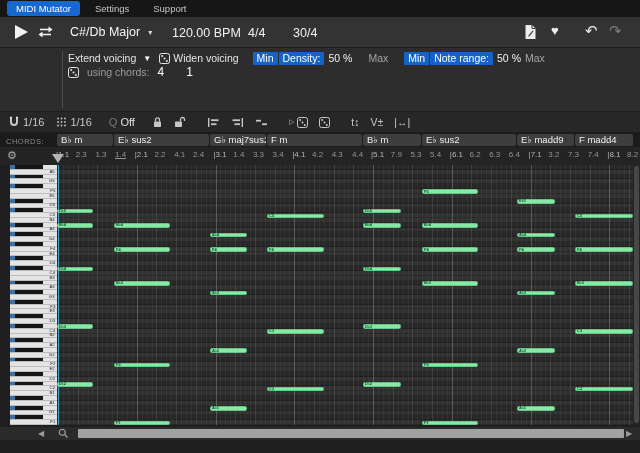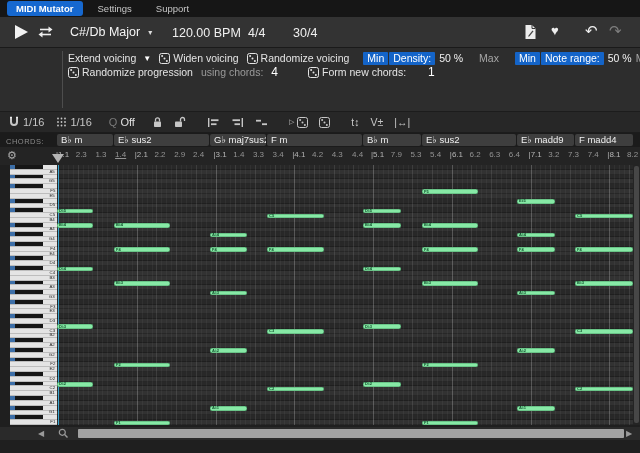--- a/index.html
+++ b/index.html
@@ -4,21 +4,21 @@
 <style>
   html,body{margin:0;padding:0;}
   body{width:640px;height:453px;background:#1f1f1f;font-family:"Liberation Sans",sans-serif;
        position:relative;overflow:hidden;color:#ddd;-webkit-font-smoothing:antialiased;}
   #app{position:absolute;inset:0;}
 
   
   .tabbar{position:absolute;left:0;top:0;width:640px;height:17px;background:#161616;
           display:flex;align-items:center;gap:6px;padding-left:7px;box-sizing:border-box;}
   .tab{font-size:9.5px;color:#c6c6c6;padding:2px 9px;border-radius:3px;white-space:nowrap;}
-  .tab.active{background:#1668cf;color:#fff;font-weight:bold;}
+  .tab.active{background:#1668cf;color:#fff;font-weight:normal;}
 
   
   .transport{position:absolute;top:17px;left:0;width:640px;height:31px;background:#333333;
              border-bottom:1px solid #1a1a1a;box-sizing:border-box;}
   .transport>*{position:absolute;}
   .play-tri{left:15px;top:8px;width:0;height:0;border-left:13px solid #f2f2f2;
             border-top:7.5px solid transparent;border-bottom:7.5px solid transparent;}
   .loopbtn{left:37px;top:8px;color:#f0f0f0;}
   .keysel{left:70px;top:8px;font-size:12.5px;color:#f5f5f5;display:flex;align-items:center;gap:8px;cursor:pointer;}
   .keysel .caret{font-size:8px;color:#ddd;}
@@ -152,29 +152,20 @@
       </span>
       <span class="optgroup">
         <svg class="tico" width="11" height="11" viewBox="0 0 11 11">
             <rect x="0.5" y="0.5" width="10" height="10" rx="2" fill="none" stroke="currentColor"></rect>
             <circle cx="3.1" cy="3.1" r="1" fill="currentColor"></circle>
             <circle cx="5.5" cy="5.5" r="1" fill="currentColor"></circle>
             <circle cx="7.9" cy="7.9" r="1" fill="currentColor"></circle>
           </svg>
         <span>Widen voicing</span>
       </span>
-      <span class="optgroup">
-        <svg class="tico" width="11" height="11" viewBox="0 0 11 11">
-            <rect x="0.5" y="0.5" width="10" height="10" rx="2" fill="none" stroke="currentColor"></rect>
-            <circle cx="3.1" cy="3.1" r="1" fill="currentColor"></circle>
-            <circle cx="5.5" cy="5.5" r="1" fill="currentColor"></circle>
-            <circle cx="7.9" cy="7.9" r="1" fill="currentColor"></circle>
-          </svg>
-        <span>Randomize voicing</span>
-      </span>
       <span class="optgroup" style="margin-left:6px;gap:0;">
         <span class="chip">Min</span>
         <span class="chip chipgap">Density:</span>
         <span class="val">50 %</span>
         <span class="maxlbl maxsp">Max</span>
       </span>
       <span class="optgroup" style="margin-left:8px;gap:0;">
         <span class="chip">Min</span>
         <span class="chip chipgap">Note range:</span>
         <span class="val">50 %</span>
@@ -184,33 +175,23 @@
     </div>
 
     <div class="opt-row r2">
       <span class="optgroup">
         <svg class="tico" width="11" height="11" viewBox="0 0 11 11">
             <rect x="0.5" y="0.5" width="10" height="10" rx="2" fill="none" stroke="currentColor"></rect>
             <circle cx="3.1" cy="3.1" r="1" fill="currentColor"></circle>
             <circle cx="5.5" cy="5.5" r="1" fill="currentColor"></circle>
             <circle cx="7.9" cy="7.9" r="1" fill="currentColor"></circle>
           </svg>
-        <span>Randomize progression</span>
       </span>
       <span class="dim">using chords:</span>
       <span class="bignum">4</span>
-      <span class="optgroup sp22">
-        <svg class="tico" width="11" height="11" viewBox="0 0 11 11">
-            <rect x="0.5" y="0.5" width="10" height="10" rx="2" fill="none" stroke="currentColor"></rect>
-            <circle cx="3.1" cy="3.1" r="1" fill="currentColor"></circle>
-            <circle cx="5.5" cy="5.5" r="1" fill="currentColor"></circle>
-            <circle cx="7.9" cy="7.9" r="1" fill="currentColor"></circle>
-          </svg>
-        <span>Form new chords:</span>
-      </span>
       <span class="bignum sp14">1</span>
     </div>
 
   </div>
 
   <div class="tools">
     <span class="tgroup">
       <svg class="tico" width="12" height="12" viewBox="0 0 12 12">
           <path d="M3 1.5 v4.5 a3 3 0 0 0 6 0 V1.5" fill="none" stroke="currentColor" stroke-width="2"></path>
           <path d="M2 1.5 h2 M8 1.5 h2" stroke="#e8e8e8" stroke-width="1.4"></path>
@@ -301,21 +282,21 @@
 
   <div class="ruler" id="ruler">
     <span class="gear">⚙</span>
     <div class="ph-tri"></div>
   <span class="tick bar" style="left: 56px;">|1.1</span>
       <span class="tick" style="left: 75.69px;">2.3</span>
       <span class="tick" style="left: 95.38px;">1.3</span>
       <span class="tick" style="left: 115.07px; text-decoration: underline;">1.4</span>
       <span class="tick bar" style="left: 134.76px;">|2.1</span>
       <span class="tick" style="left: 154.45px;">2.2</span>
-      <span class="tick" style="left: 174.14px;">2.9</span>
+      <span class="tick" style="left: 174.14px;">4.1</span>
       <span class="tick" style="left: 193px;">2.4</span>
       <span class="tick bar" style="left: 213.52px;">|3.1</span>
       <span class="tick" style="left: 233.21px;">1.4</span>
       <span class="tick" style="left: 252.9px;">3.3</span>
       <span class="tick" style="left: 272.59px;">3.4</span>
       <span class="tick bar" style="left: 292.28px;">|4.1</span>
       <span class="tick" style="left: 311.97px;">4.2</span>
       <span class="tick" style="left: 331.66px;">4.3</span>
       <span class="tick" style="left: 352px;">4.4</span>
       <span class="tick bar" style="left: 371.04px;">|5.1</span>

